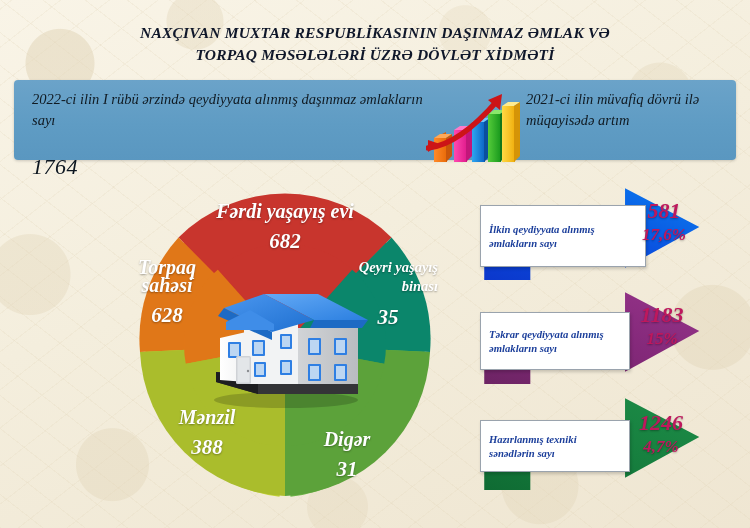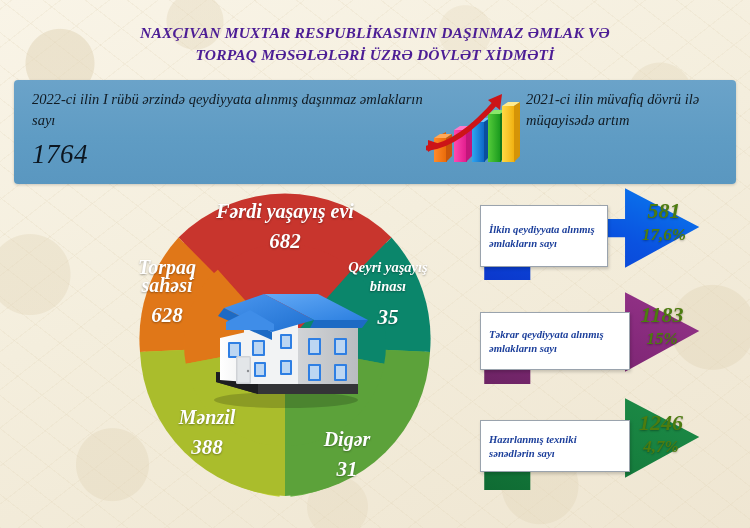--- a/index.html
+++ b/index.html
@@ -28,62 +28,62 @@
       repeating-linear-gradient(-38deg, rgba(224,211,182,.20) 0 1px, transparent 1px 30px),
       linear-gradient(160deg,#f9f4e7 0%,#f4eedd 45%,#efe6d2 100%);
   }
 
   
   #title {
     position:absolute; top:22px; left:0; width:750px; z-index:3;
     text-align:center;
     font-style:italic; font-weight:700;
     font-size:15.5px; line-height:22px;
-    color:#4c1d95; letter-spacing:.2px;
+    color:#0f172a; letter-spacing:.2px;
   }
   #title .l2 { display:block; }
 
   
   #banner {
-    position:absolute; left:14px; top:80px; width:722px; height:104px; z-index:3;
+    position:absolute; left:14px; top:80px; width:722px; height:80px; z-index:3;
     background:linear-gradient(180deg,#6ba3c9 0%,#5f9cc4 55%,#5a97c0 100%);
     border-radius:4px;
     box-shadow:0 1px 3px rgba(0,0,0,.18);
   }
   .ban-block { position:absolute; }
   #ban-left  { left:18px;  top:9px;  width:400px; }
   #ban-right { left:512px; top:9px;  width:205px; }
   .ban-text {
     font-style:italic; font-size:14.5px; line-height:21px;
     color:#101a22; font-weight:400;
   }
   .ban-num {
-    font-style:italic; font-size:27px; line-height:34px;
-    color:#0c1620; margin-top:6px; letter-spacing:.5px;
+    font-style:italic; font-size:22px; line-height:34px;
+    color:#0c1620; margin-top:19px; letter-spacing:.5px;
   }
 
   
   #banner-icon { position:absolute; left:412px; top:14px; width:96px; height:72px; }
 
   
   #donut { position:absolute; left:120px; top:180px; width:330px; height:330px; z-index:3; }
   #donut svg { display:block; }
   .seg-label {
     position:absolute; text-align:center; color:#ffffff;
     font-style:italic; font-weight:700;
     text-shadow:0 1px 2px rgba(0,0,0,.35);
     pointer-events:none;
   }
   .seg-label .nm  { display:block; font-size:20px; line-height:18px; }
   .seg-label .val { display:block; font-size:21px; line-height:25px; margin-top:9px; }
 
   #lbl-ferdi  { left:55px;  top:22px;  width:220px; }
   #lbl-torpaq { left:-8px;  top:78px;  width:110px; }
   #lbl-qeyri  { left:218px; top:78px;  width:100px; }
-  #lbl-qeyri .nm { font-size:14.5px; line-height:19px; }
+  #lbl-qeyri .nm { font-size:14.5px; line-height:19px;text-align:right; }
   #lbl-menzil { left:22px;  top:228px; width:130px; }
   #lbl-diger  { left:172px; top:250px; width:110px; }
 
   
   #house { position:absolute; left:78px; top:96px; width:175px; height:135px; }
 
   
   .callout { position:absolute; z-index:4; }
   .callout .arrow-svg { position:absolute; left:0; top:0; }
   .cbox {
@@ -93,29 +93,29 @@
     box-shadow:1px 2px 3px rgba(0,0,0,.18);
     display:flex; align-items:center;
   }
   .cbox span {
     display:block; width:100%;
     font-style:italic; font-weight:700;
     font-size:10.7px; line-height:14.5px;
     color:#1c3f9b; padding:0 8px;
   }
   .cnum {
-    position:absolute; text-align:center; color:#4d7c0f;
+    position:absolute; text-align:center; color:#be185d;
     font-style:italic; font-weight:700;
     text-shadow:0 1px 2px rgba(0,0,0,.32);
   }
   .cnum .big { display:block; font-size:22px; line-height:26px; }
   .cnum .pct { display:block; font-size:17px; line-height:21px; }
 
   #co-1 { left:468px; top:178px; width:282px; height:112px; }
-  #co-1 .cbox { left:12px; top:27px; width:128px; height:62px; }
+  #co-1 .cbox { left:12px; top:27px; width:166px; height:62px; }
   #co-1 .cnum { left:150px; top:20px; width:92px; }
 
   #co-2 { left:468px; top:282px; width:282px; height:112px; }
   #co-2 .cbox { left:12px; top:30px; width:150px; height:58px; }
   #co-2 .cnum { left:148px; top:20px; width:92px; }
 
   #co-3 { left:468px; top:388px; width:282px; height:116px; }
   #co-3 .cbox { left:12px; top:32px; width:150px; height:52px; }
   #co-3 .cnum { left:146px; top:22px; width:94px; }
 </style>

